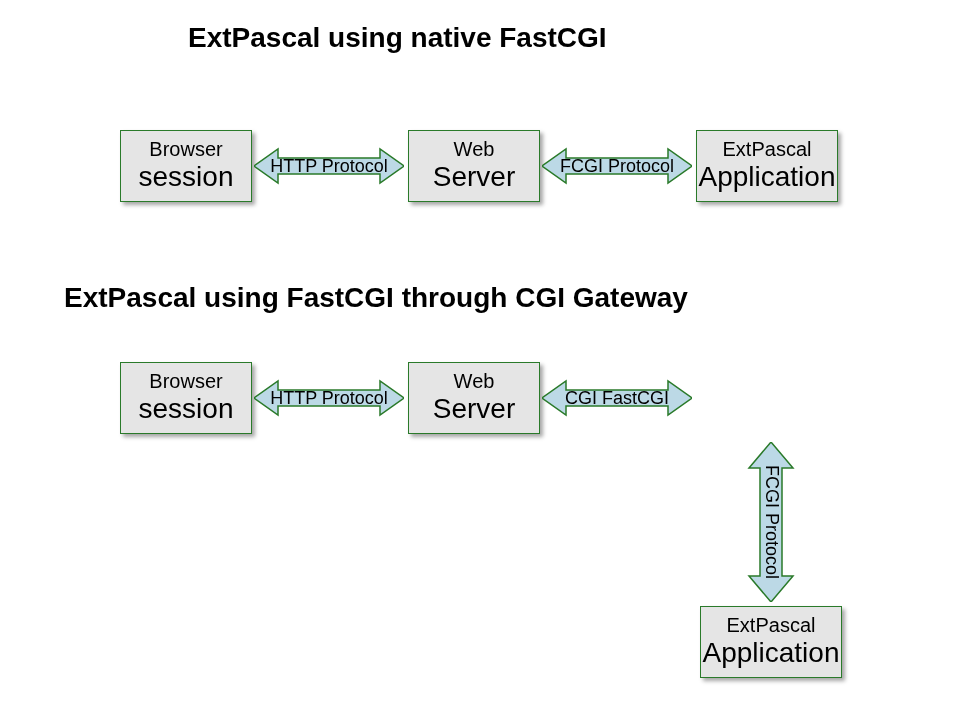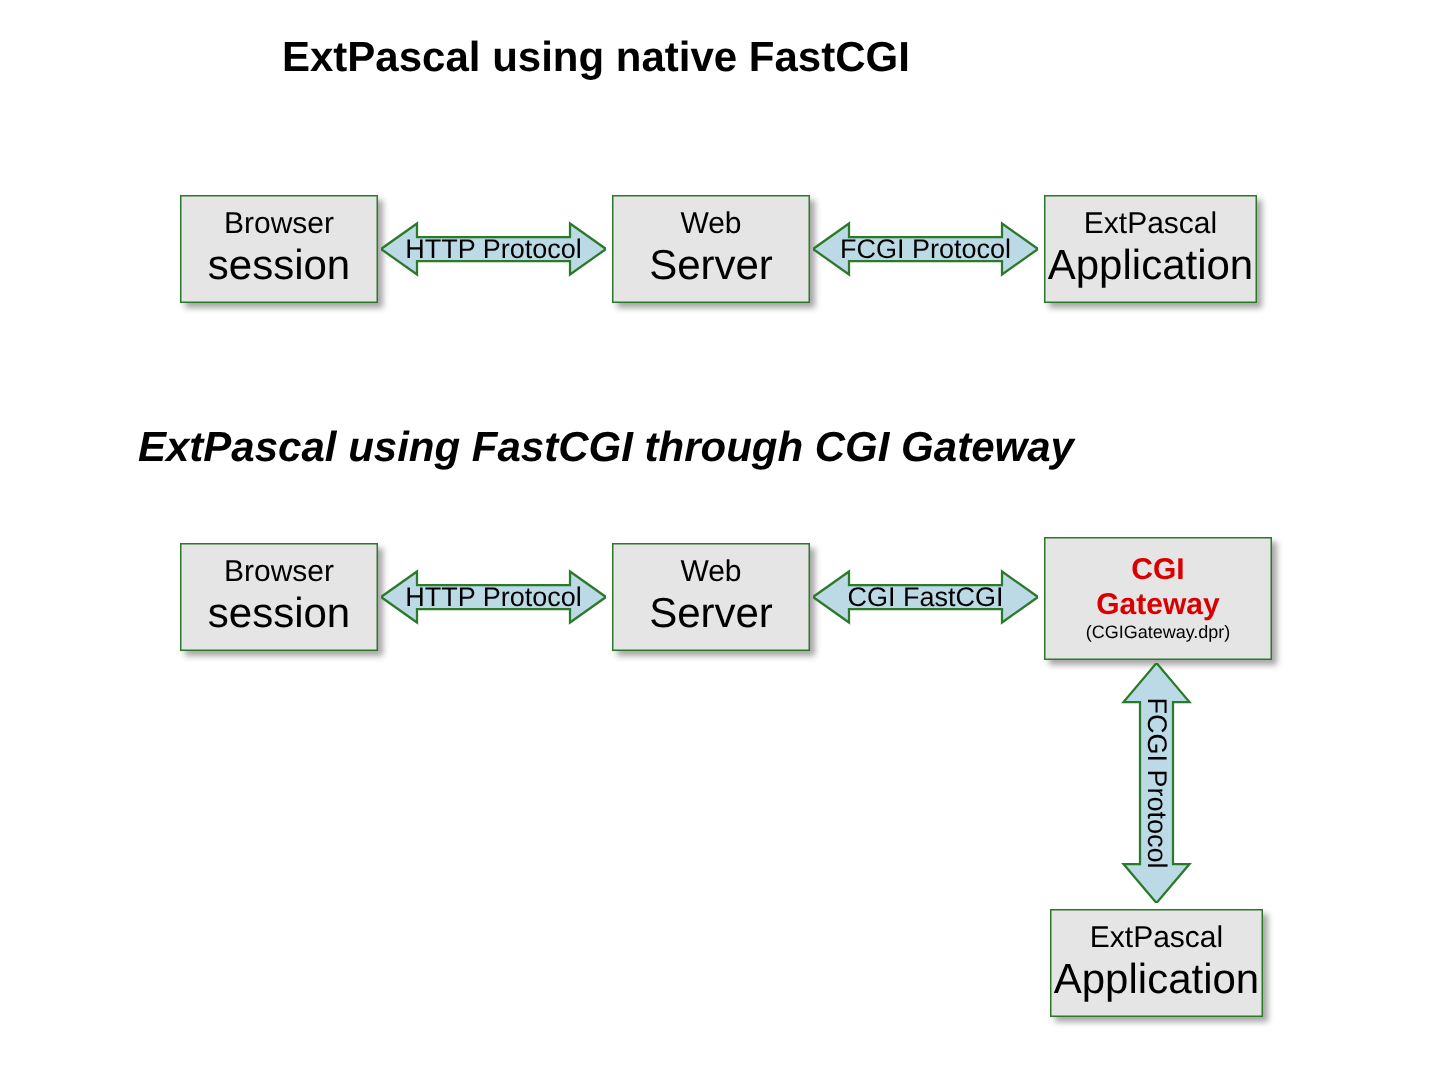--- a/index.html
+++ b/index.html
@@ -46,21 +46,21 @@
       <polygon points="0,20 24,3 24,12 126,12 126,3 150,20 126,37 126,28 24,28 24,37" fill="#bcd9e6" stroke="#2a7a2a" stroke-width="1.5"></polygon>
     </svg>
     <div class="lbl" style="top:10px;">FCGI Protocol</div>
   </div>
 
   <div class="box" style="left:696px;top:130px;width:140px;height:70px;">
     <div class="l1">ExtPascal</div>
     <div class="l2">Application</div>
   </div>
 
-  <div class="title" style="left:92px;top:282px;font-style:italic;">ExtPascal using FastCGI through CGI Gateway</div>
+  <div class="title" style="left:64px;top:282px;">ExtPascal using FastCGI through CGI Gateway</div>
 
   <div class="box" style="left:120px;top:362px;width:130px;height:70px;">
     <div class="l1">Browser</div>
     <div class="l2">session</div>
   </div>
 
   <div class="harrow" style="left:254px;top:378px;width:150px;height:40px;">
     <svg width="150" height="40" viewBox="0 0 150 40">
       <polygon points="0,20 24,3 24,12 126,12 126,3 150,20 126,37 126,28 24,28 24,37" fill="#bcd9e6" stroke="#2a7a2a" stroke-width="1.5"></polygon>
     </svg>
@@ -72,25 +72,20 @@
     <div class="l2">Server</div>
   </div>
 
   <div class="harrow" style="left:542px;top:378px;width:150px;height:40px;">
     <svg width="150" height="40" viewBox="0 0 150 40">
       <polygon points="0,20 24,3 24,12 126,12 126,3 150,20 126,37 126,28 24,28 24,37" fill="#bcd9e6" stroke="#2a7a2a" stroke-width="1.5"></polygon>
     </svg>
     <div class="lbl" style="top:10px;">CGI FastCGI</div>
   </div>
 
-  <div class="box" style="left:696px;top:358px;width:150px;height:80px;">
-    <div class="red">CGI</div>
-    <div class="red">Gateway</div>
-    <div class="small">(CGIGateway.dpr)</div>
-  </div>
 
   <div class="varrow" style="left:746px;top:442px;width:50px;height:160px;">
     <svg width="50" height="160" viewBox="0 0 50 160">
       <polygon points="25,0 47,26 36,26 36,134 47,134 25,160 3,134 14,134 14,26 3,26" fill="#bcd9e6" stroke="#2a7a2a" stroke-width="1.5"></polygon>
     </svg>
     <div class="vlbl">FCGI Protocol</div>
   </div>
 
   <div class="box" style="left:700px;top:606px;width:140px;height:70px;">
     <div class="l1">ExtPascal</div>

